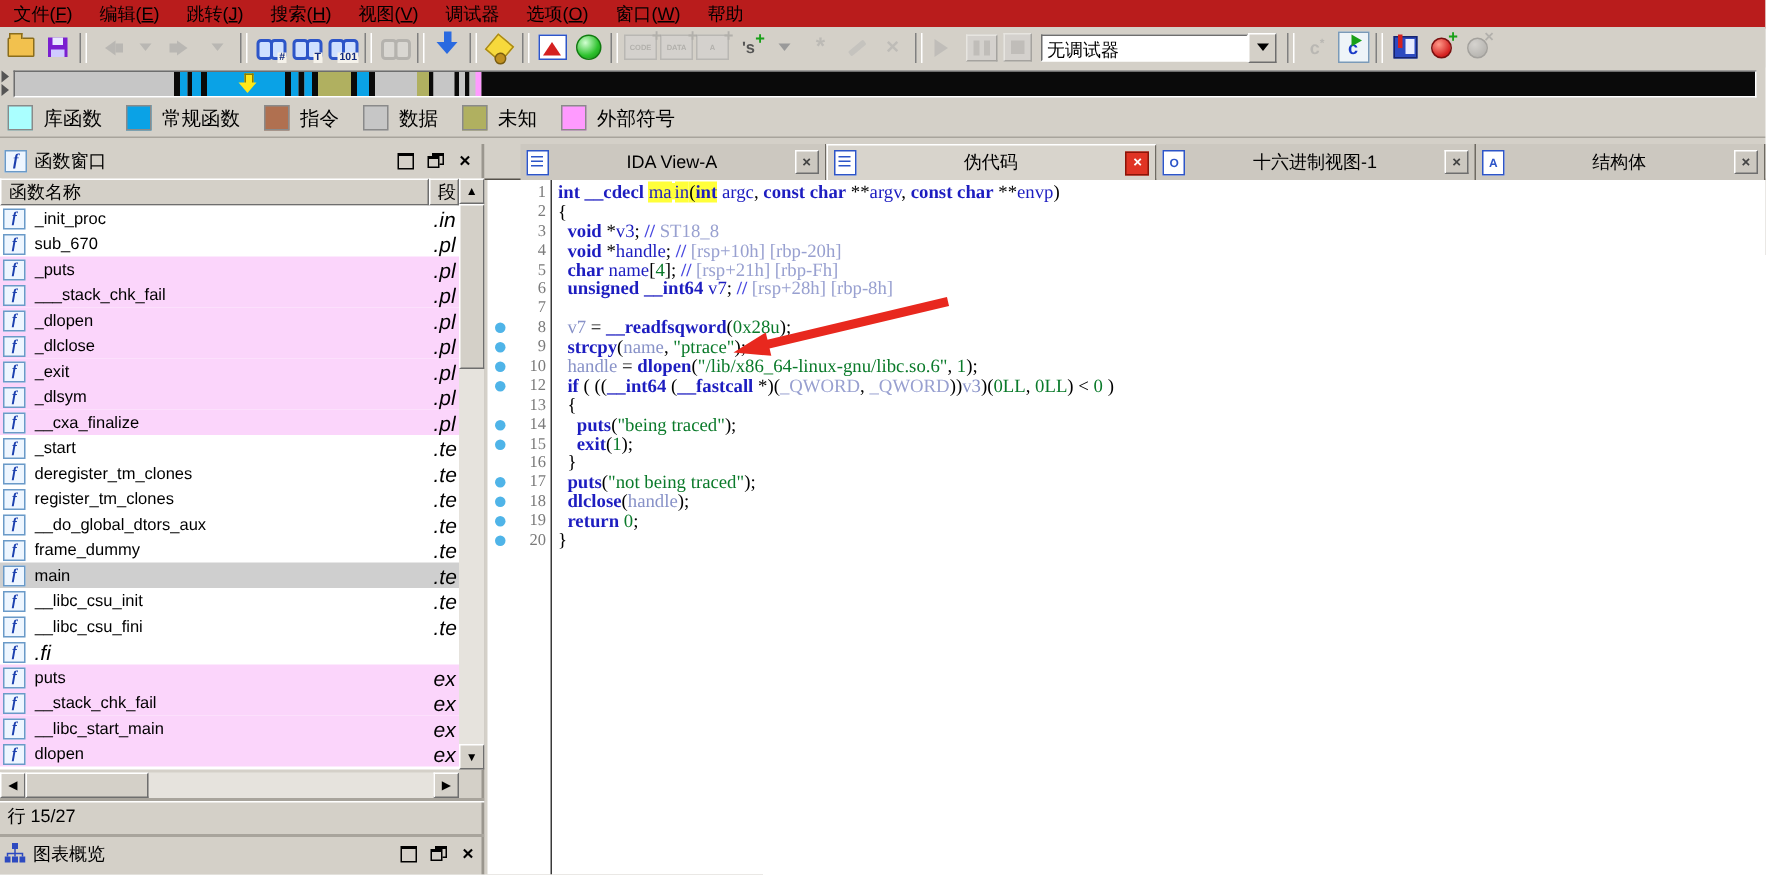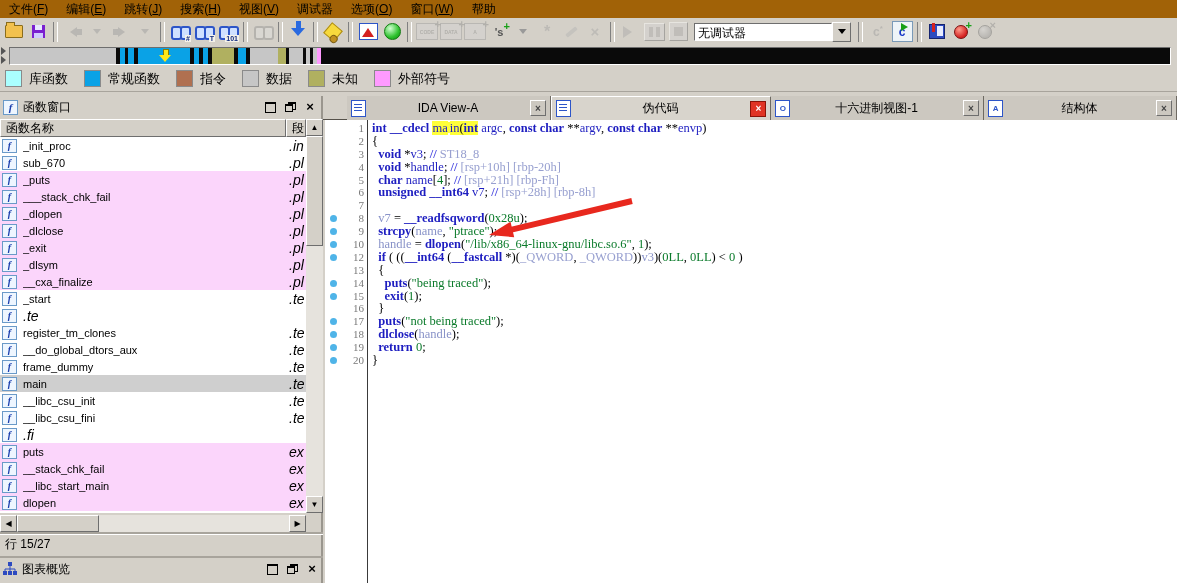--- a/index.html
+++ b/index.html
@@ -6,21 +6,21 @@
   body{width:1177px;height:583px;position:relative;overflow:hidden;
        background:#d4d0c8;font-family:"Liberation Sans",sans-serif;
        -webkit-font-smoothing:antialiased;}
   .abs{position:absolute;}
   .raised{border-top:1px solid #ffffff;border-left:1px solid #ffffff;
           border-right:1px solid #6e6e6e;border-bottom:1px solid #6e6e6e;}
   .sunken{border-top:1px solid #6e6e6e;border-left:1px solid #6e6e6e;
           border-right:1px solid #ffffff;border-bottom:1px solid #ffffff;}
 
   
-  #menubar{left:0;top:0;width:1177px;height:18px;background:#a16207;
+  #menubar{left:0;top:0;width:1177px;height:18px;background:#b91c1c;
            display:flex;align-items:center;font-size:12px;color:#000;
            border-bottom:1px solid #bdb9b1;}
   .menu-item{padding:1px 9px;cursor:default;white-space:nowrap;}
   .menu-item u{text-decoration:underline;}
 
   
   #toolbar{left:0;top:18px;width:1177px;height:27px;background:#d4d0c8;
            display:flex;align-items:center;padding-left:2px;box-sizing:border-box;}
   .tb-sep{width:3px;height:20px;margin:0 3px;border-left:1px solid #808080;
           border-right:1px solid #ffffff;}
@@ -470,20 +470,21 @@
         <span class="fname">__cxa_finalize</span>
         <span class="fseg">.pl</span>
       </div>
       <div class="frow">
         <span class="ficon">f</span>
         <span class="fname">_start</span>
         <span class="fseg">.te</span>
       </div>
       <div class="frow">
         <span class="ficon">f</span>
+        <span class="fname">deregister_tm_clones</span>
         <span class="fseg">.te</span>
       </div>
       <div class="frow">
         <span class="ficon">f</span>
         <span class="fname">register_tm_clones</span>
         <span class="fseg">.te</span>
       </div>
       <div class="frow">
         <span class="ficon">f</span>
         <span class="fname">__do_global_dtors_aux</span>

